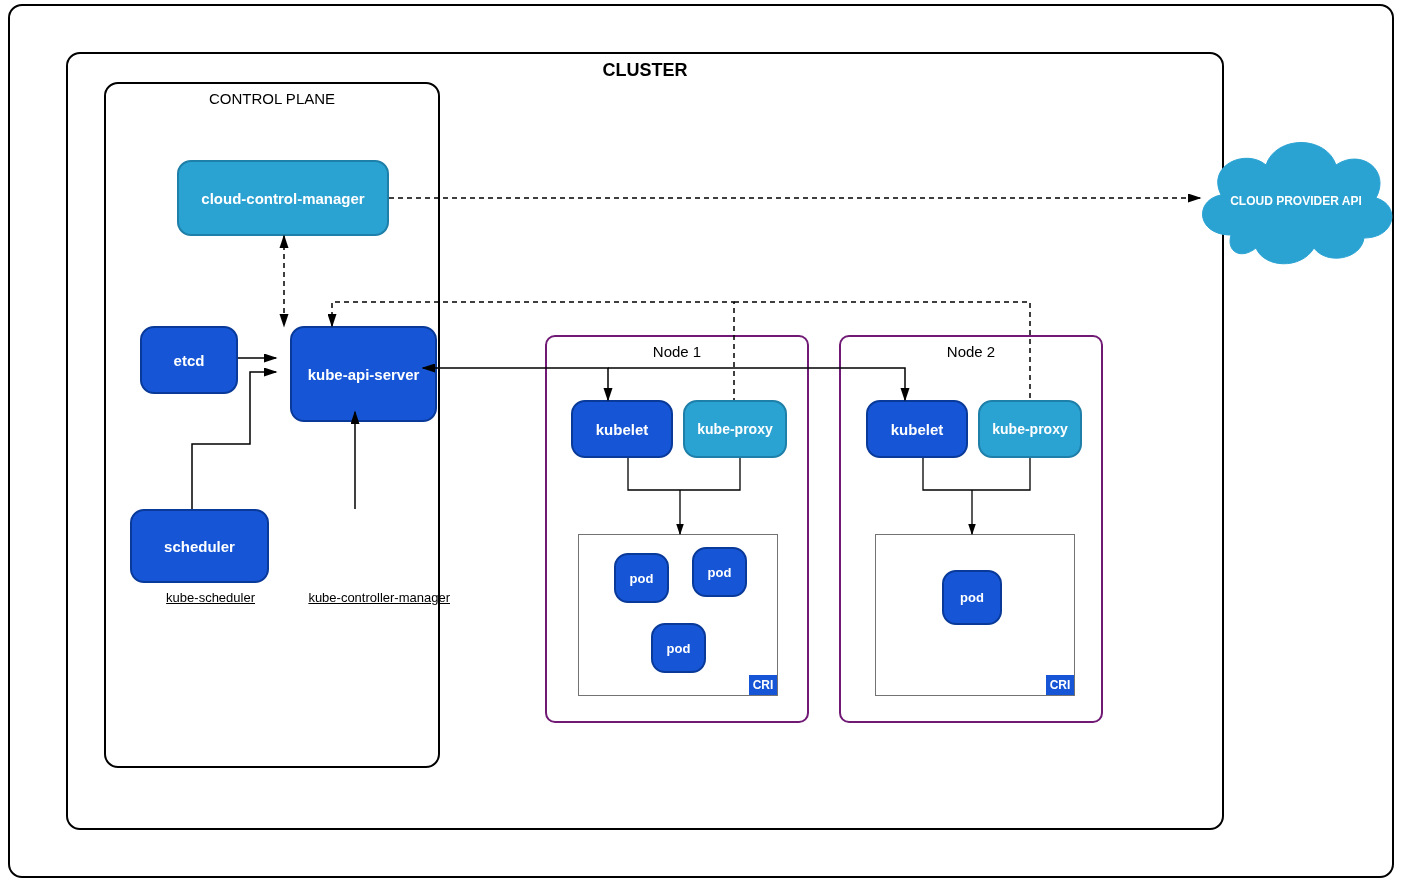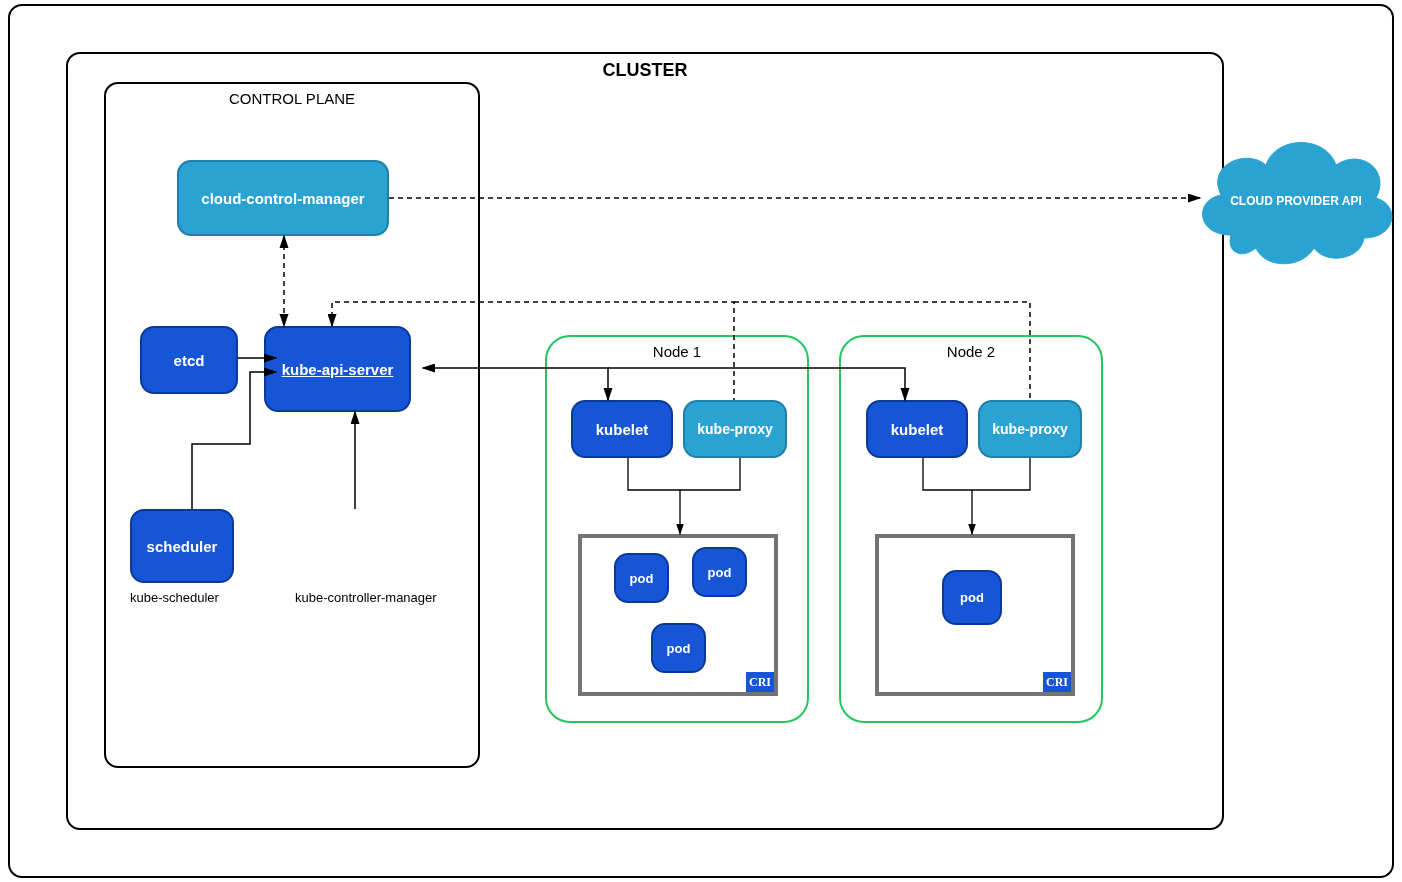--- a/index.html
+++ b/index.html
@@ -21,22 +21,22 @@
     border-radius: 14px;
   }
   .outer {
     left: 8px;
     top: 4px;
     width: 1386px;
     height: 874px;
   }
   .node-frame {
     position: absolute;
-    border: 2px solid #22c55e;
-    border-radius: 25px;
+    border: 2px solid #701a75;
+    border-radius: 10px;
     box-sizing: border-box;
   }
   .cluster-title {
     position: absolute;
     left: 0; right: 0;
     top: 6px;
     text-align: center;
     font-weight: 700;
     font-size: 18px;
   }
@@ -58,27 +58,27 @@
     justify-content: center;
     text-align: center;
     font-size: 15px;
   }
   .blue { background: #1656d6; border: 2px solid #093a9a; }
   .cyan { background: #2aa3d3; border: 2px solid #1e7fa8; }
   .small-label {
     position: absolute;
     font-size: 13px;
     color: #000;
-    text-align: left;
+    text-align: right;
+    text-decoration: underline;
   }
   .cri-frame {
     position: absolute;
-    border: 4px solid #737373;
-    box-sizing: border-box;
-    font-family: Liberation Serif, serif;
+    border: 1px solid #737373;
+    box-sizing: border-box;
   }
   .cri-tag {
     position: absolute;
     right: 0; bottom: 0;
     width: 28px; height: 20px;
     background: #1656d6;
     color: #fff;
     font-size: 12px;
     font-weight: 700;
     text-align: center;
@@ -100,37 +100,37 @@
 <body>
 
 <div class="page">
 
   <div class="frame outer"></div>
 
   <div class="frame" style="left:66px; top:52px; width:1158px; height:778px;">
     <div class="cluster-title">CLUSTER</div>
   </div>
 
-  <div class="frame" style="left:104px; top:82px; width:376px; height:686px;">
+  <div class="frame" style="left:104px; top:82px; width:336px; height:686px;">
     <div class="cp-title">CONTROL PLANE</div>
   </div>
 
   <div class="box cyan" style="left:177px; top:160px; width:212px; height:76px;">
     <span>cloud-control-manager</span>
   </div>
 
   <div class="box blue" style="left:140px; top:326px; width:98px; height:68px;justify-content:center;">
     <span>etcd</span>
   </div>
 
-  <div class="box blue" style="left:264px; top:326px; width:147px; height:86px;text-decoration:underline;">
+  <div class="box blue" style="left:290px; top:326px; width:147px; height:96px;">
     <span>kube-api-server</span>
   </div>
 
-  <div class="box blue" style="left:130px; top:509px; width:104px; height:74px;">
+  <div class="box blue" style="left:130px; top:509px; width:139px; height:74px;">
     <span>scheduler</span>
   </div>
   <div class="small-label" style="left:130px; top:590px; width:125px;">kube-scheduler</div>
 
   <div class="small-label" style="left:278px; top:590px; width:155px;margin-left:17px;">kube-controller-manager</div>
 
   <div class="node-frame" style="left:545px; top:335px; width:264px; height:388px;">
     <div class="node-title">Node 1</div>
   </div>
 

